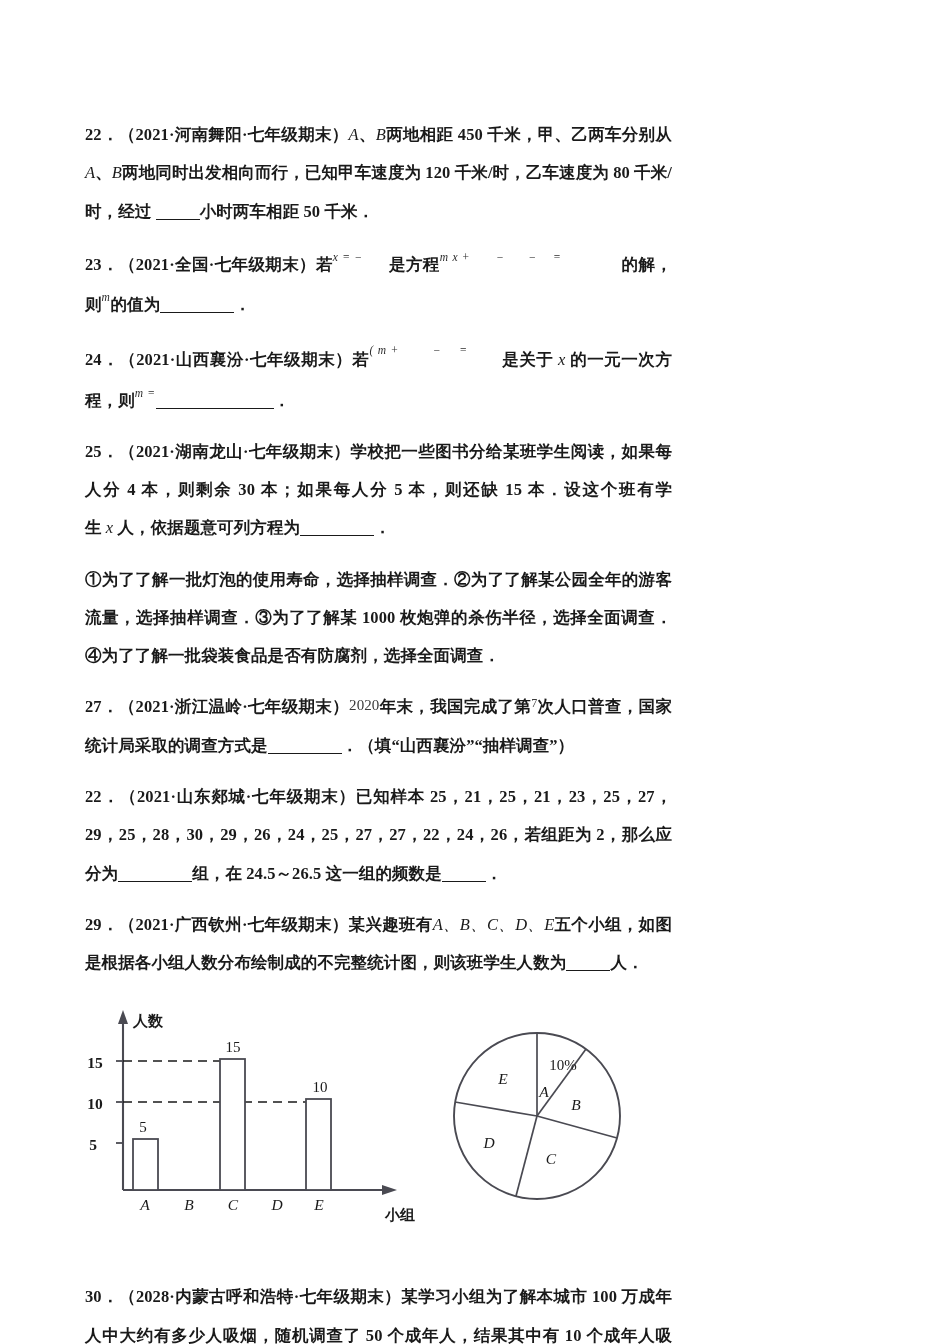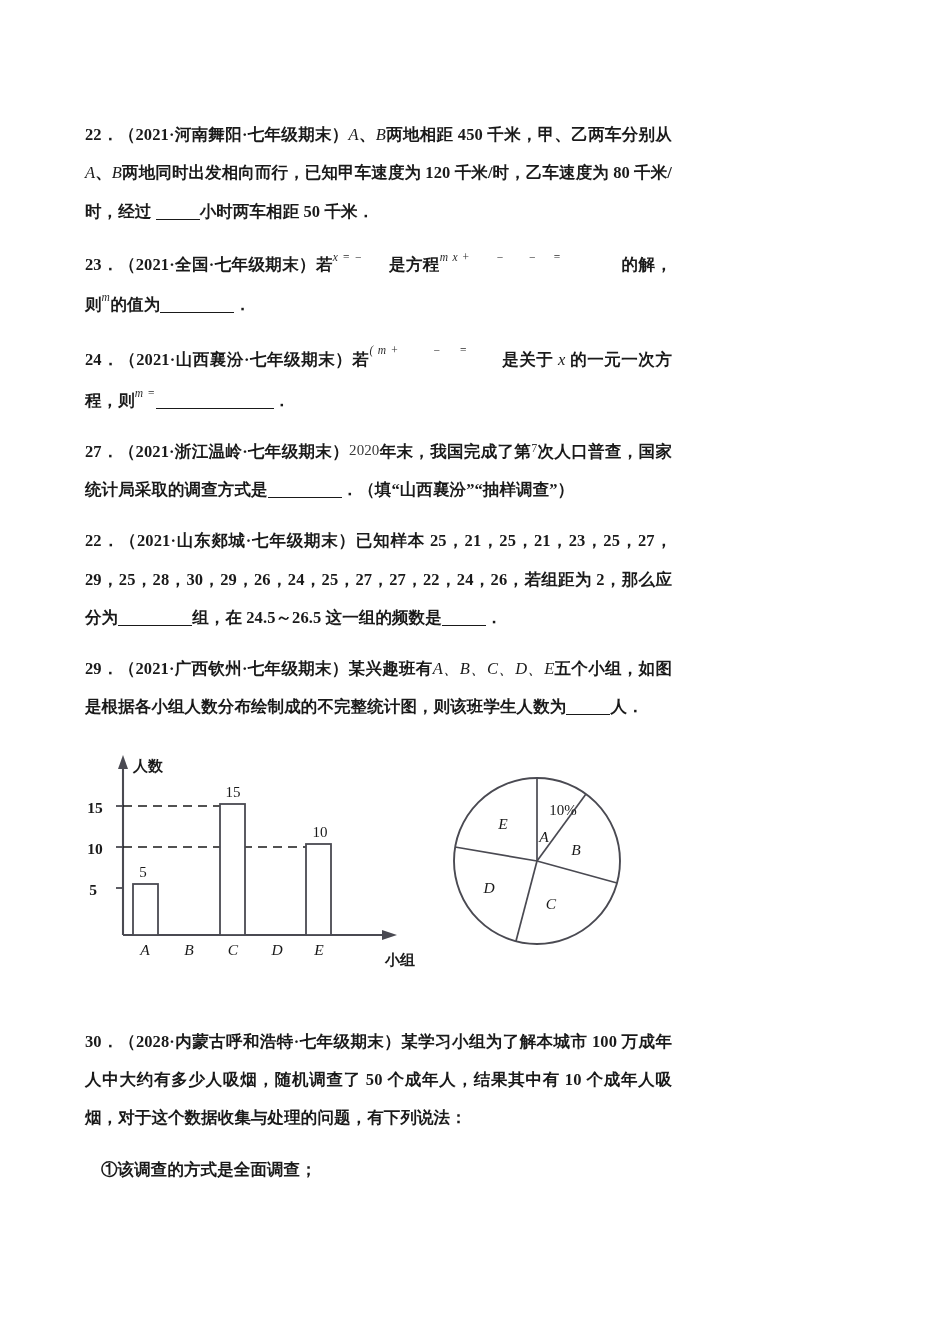--- a/index.html
+++ b/index.html
@@ -88,21 +88,27 @@
   </p>
 
   <p class="q">
     <span class="num">23</span>．<span class="src">（2021·全国·七年级期末）</span><span>若</span><span class="mfrag">x = −</span><span class="gapw" style="width:26px"></span><span>是方程</span><span class="mfrag">m x +</span><span class="gapw" style="width:26px"></span><span class="mfrag">−</span><span class="gapw" style="width:24px"></span><span class="mfrag">−</span><span class="gapw" style="width:16px"></span><span class="mfrag">=</span><span class="gapw" style="width:60px"></span><span>的解，则</span><span class="mfrag">m</span><span>的值为</span><span class="blank-l"></span>．
   </p>
 
   <p class="q">
     <span class="num">24</span>．<span class="src">（2021·山西襄汾·七年级期末）</span><span>若</span><span class="mfrag up">( m +</span><span class="gapw" style="width:34px"></span><span class="mfrag up">−</span><span class="gapw" style="width:18px"></span><span class="mfrag up">=</span><span class="gapw" style="width:34px"></span><span>是关于</span>&nbsp;<span class="mi">x</span>&nbsp;<span>的一元一次方程，则</span><span class="mfrag">m =</span><span class="blank-xxl"></span>．
   </p>
 
+  <p class="q">
+    <span class="num">25</span>．<span class="src">（2021·湖南龙山·七年级期末）</span><span>学校把一些图书分给某班学生阅读，如果每人分 4 本，则剩余 30 本；</span><span>如果每人分 5 本，则还缺 15 本．设这个班有学生</span>&nbsp;<span class="mi">x</span>&nbsp;<span>人，依据题意可列方程为</span><span class="blank-l"></span>．
+  </p>
 
+  <p class="q">
+    <span>①为了了解一批灯泡的使用寿命，选择抽样调查．②为了了解某公园全年的游客流量，选择抽样调查．③</span><span>为了了解某 1000 枚炮弹的杀伤半径，选择全面调查．④为了了解一批袋装食品是否有防腐剂，选择全面调</span><span>查．</span>
+  </p>
 
   <p class="q">
     <span class="num">27</span>．<span class="src">（2021·浙江温岭·七年级期末）</span><span class="lightnum">2020</span><span>年末，我国完成了第</span><span class="lightsup">7</span><span>次人口普查，国家统计局采取的调查方式</span><span>是</span><span class="blank-l"></span><span>．（填“山西襄汾”“抽样调查”）</span>
   </p>
 
   <p class="q">
     <span class="num">22</span>．<span class="src">（2021·山东郯城·七年级期末）</span><span>已知样本 25，21，25，21，23，25，27，29，25，28，30，29，26，</span><span>24，25，27，27，22，24，26，若组距为 2，那么应分为</span><span class="blank-l"></span><span>组，在 24.5～26.5 这一组的频数是</span><span class="blank-m"></span><span>．</span>
   </p>
 
   <p class="q">

